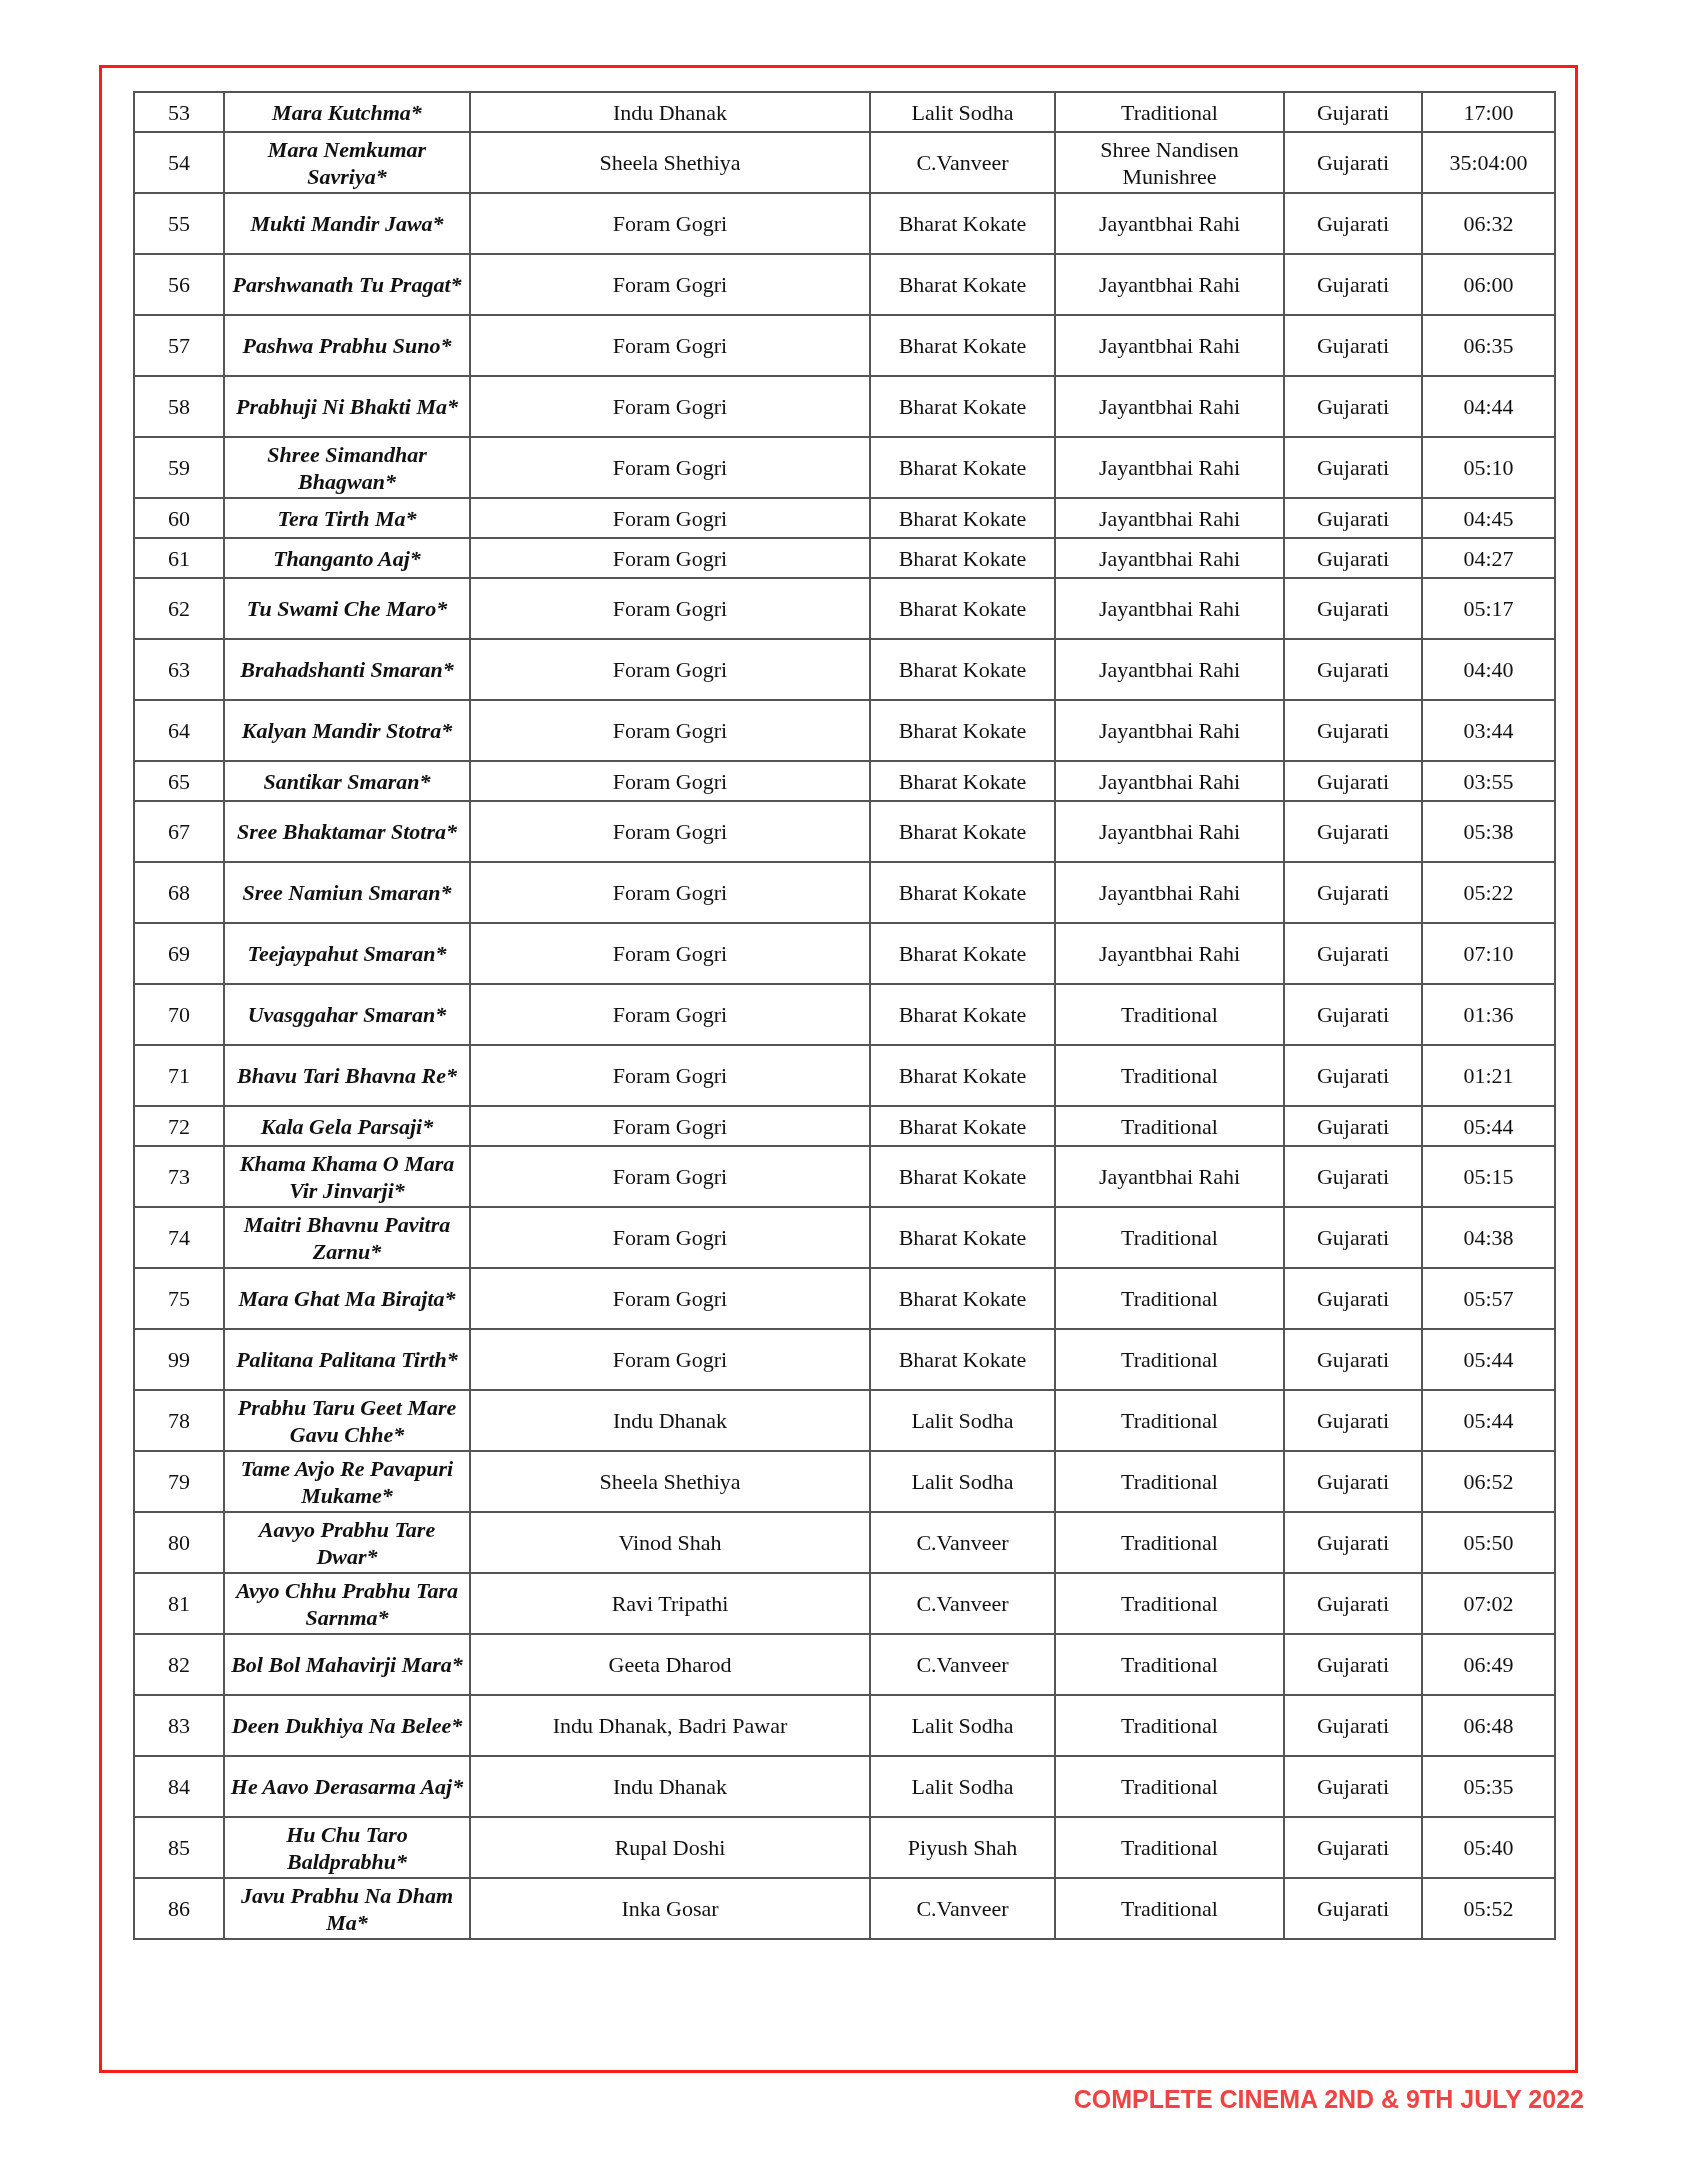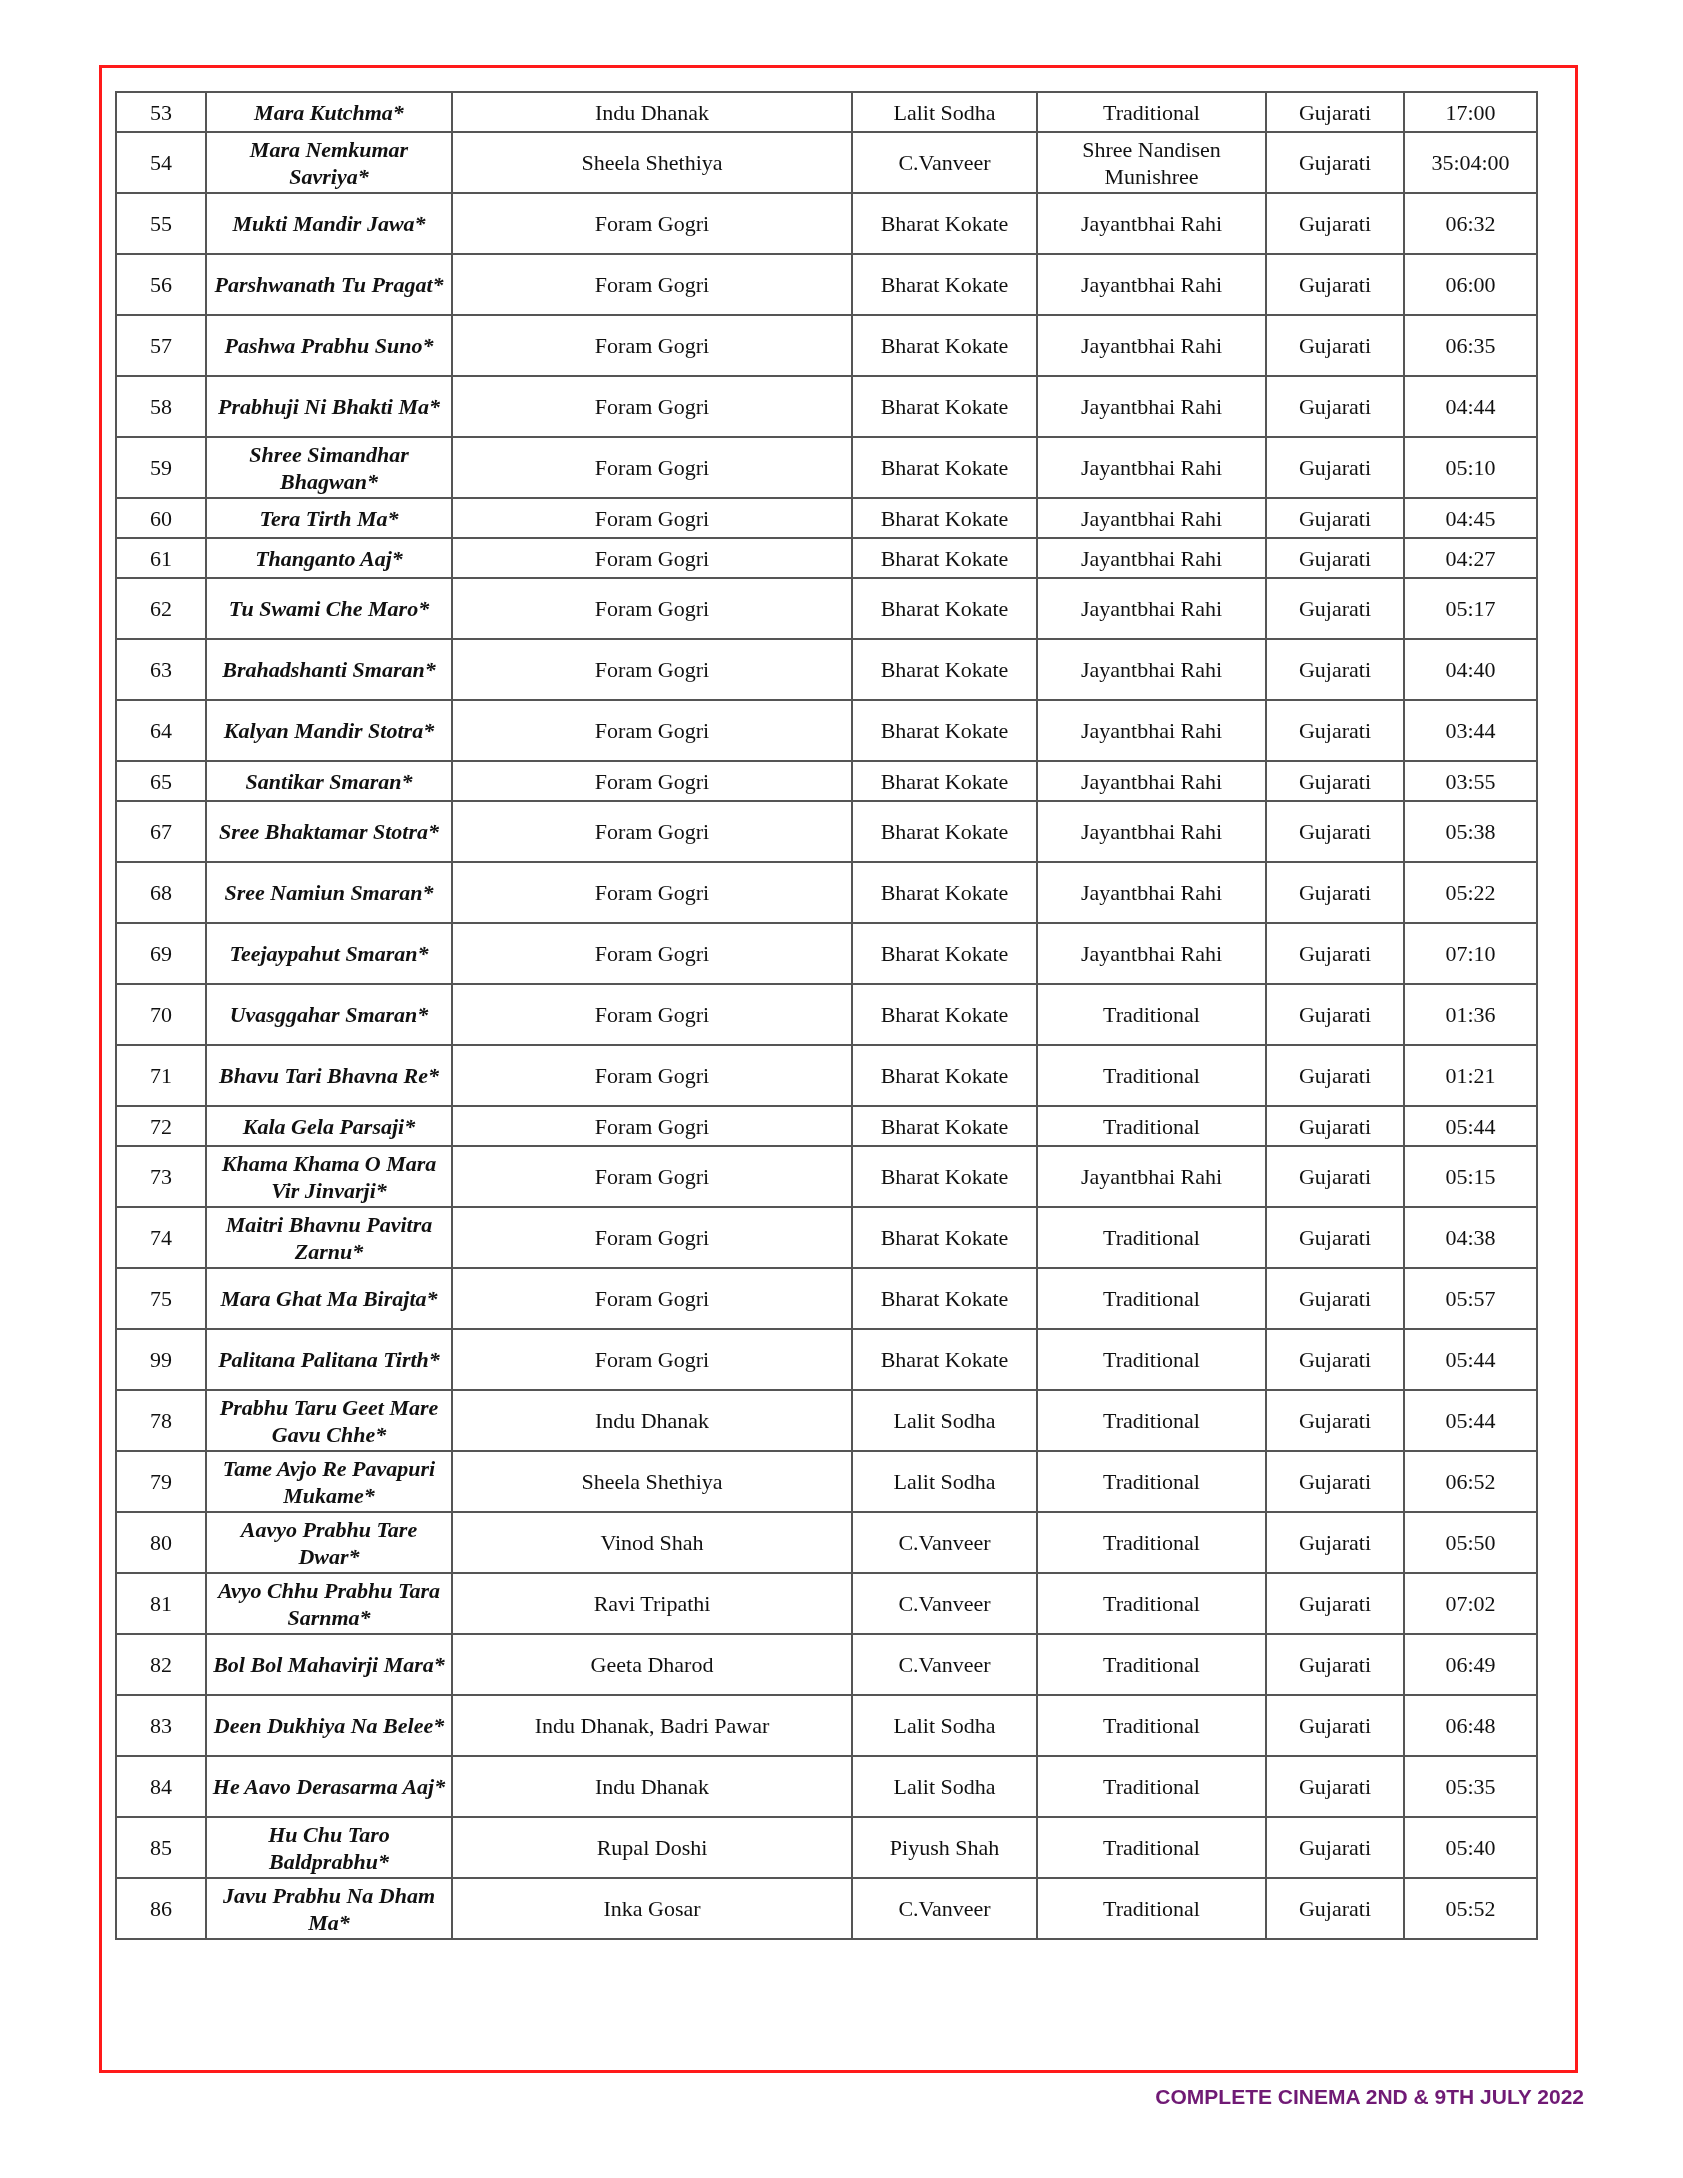--- a/index.html
+++ b/index.html
@@ -1,29 +1,29 @@
 <!DOCTYPE html>
 <html><head>
 <meta charset="utf-8">
 <style>
   html, body { margin: 0; padding: 0; background: #ffffff; }
   body { width: 1683px; height: 2178px; position: relative; overflow: hidden;
          font-family: "Liberation Serif", serif; color: #111; }
   .frame { position: absolute; left: 99px; top: 65px; width: 1479px; height: 2008px;
            border: 3px solid #ff1a1a; box-sizing: border-box; }
-  table.songs { position: absolute; left: 115px; top: 91px; width: 1420px;
+  table.songs { position: absolute; left: 133px; top: 91px; width: 1420px;
                 border-collapse: collapse; table-layout: fixed; }
   table.songs td { border: 2px solid #555; text-align: center; vertical-align: middle;
                    font-size: 22px; line-height: 27px; padding: 0 4px; box-sizing: border-box; }
   table.songs tr.r1 td { height: 40px; }
   table.songs tr.r2 td { height: 61px; }
   td.title { font-weight: bold; font-style: italic; }
   .footer { position: absolute; right: 99px; top: 2085px;
-            font-family: "Liberation Sans", sans-serif; font-weight: bold; font-size: 21px;
-            letter-spacing: 0px; color: #701a75; }
+            font-family: "Liberation Sans", sans-serif; font-weight: bold; font-size: 25px;
+            letter-spacing: 0px; color: #ef4444; }
 </style>
 </head>
 <body>
 
 <div class="frame"></div>
 
 <table class="songs">
   <colgroup>
     <col style="width:90px">
       <col style="width:246px">

